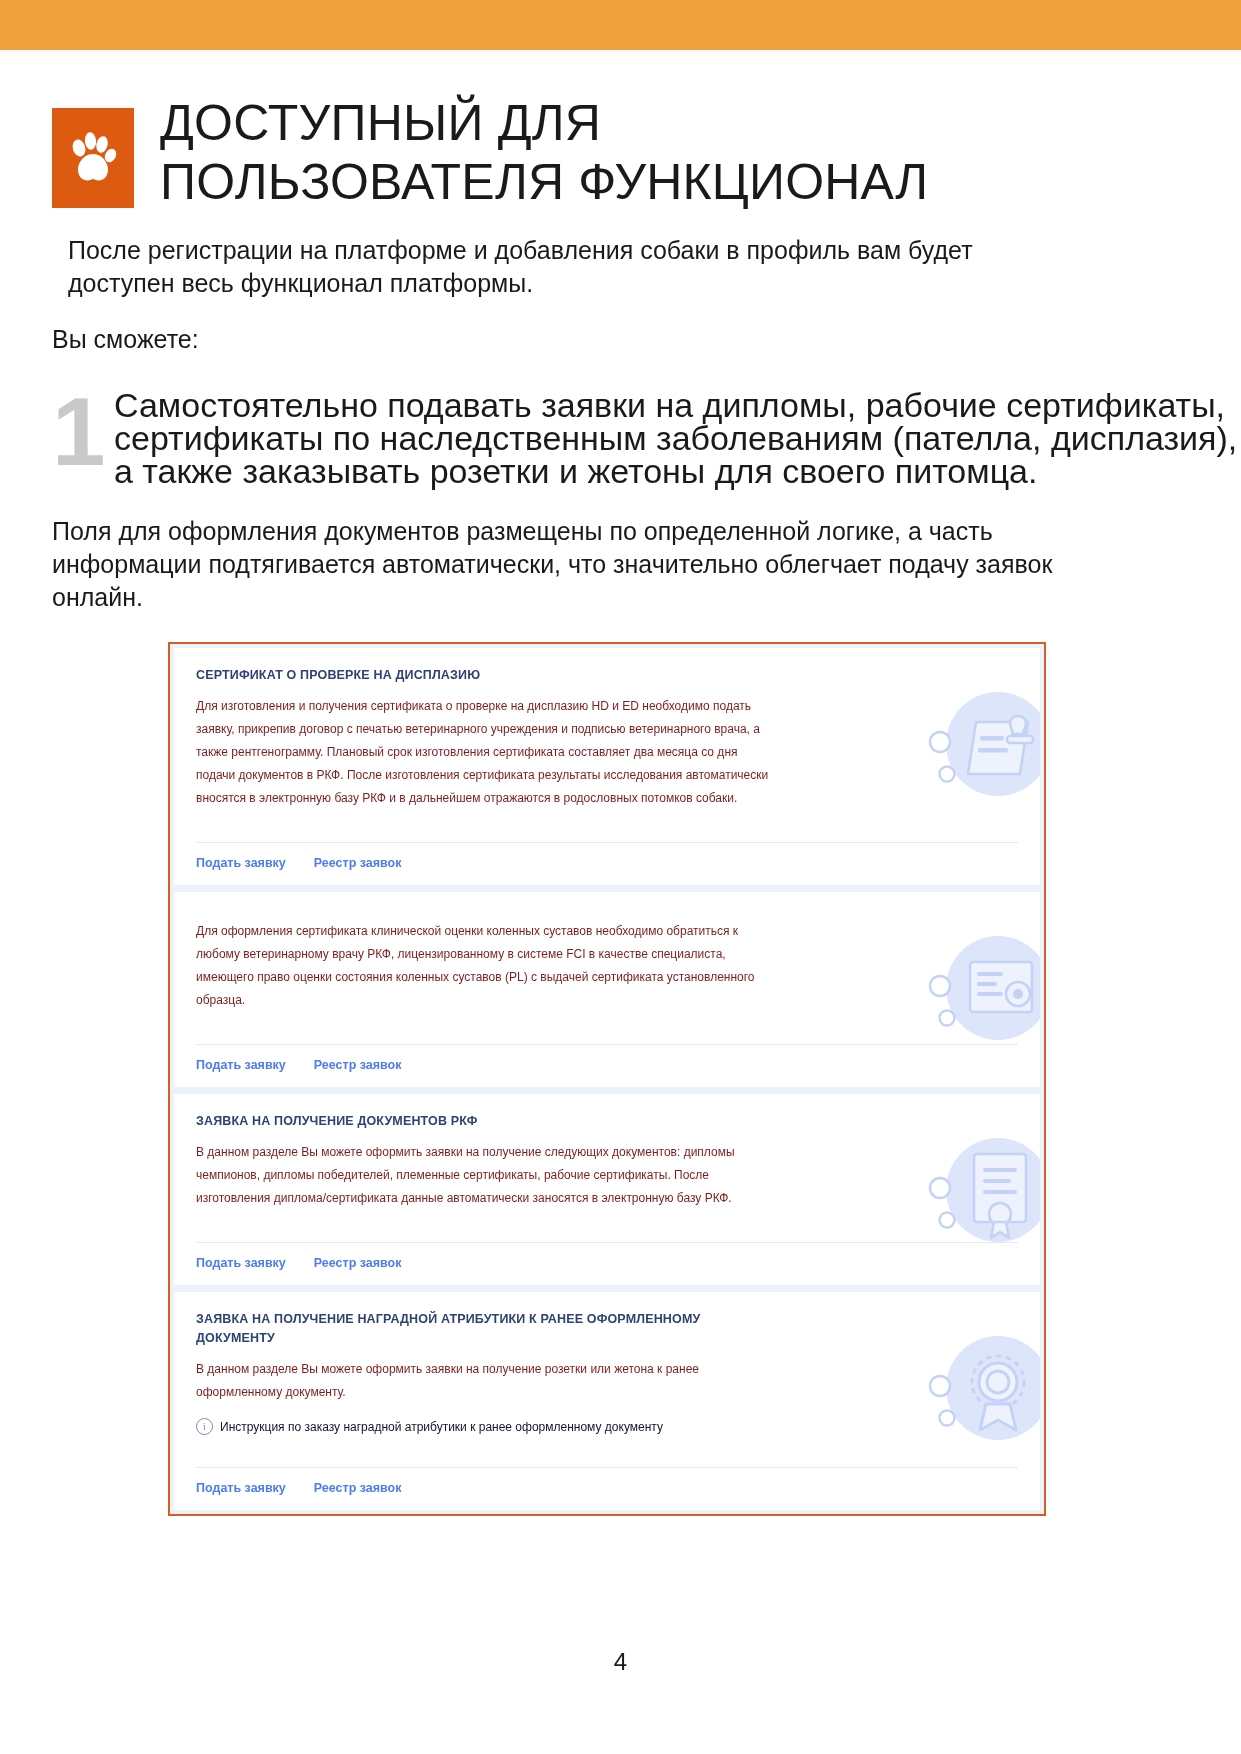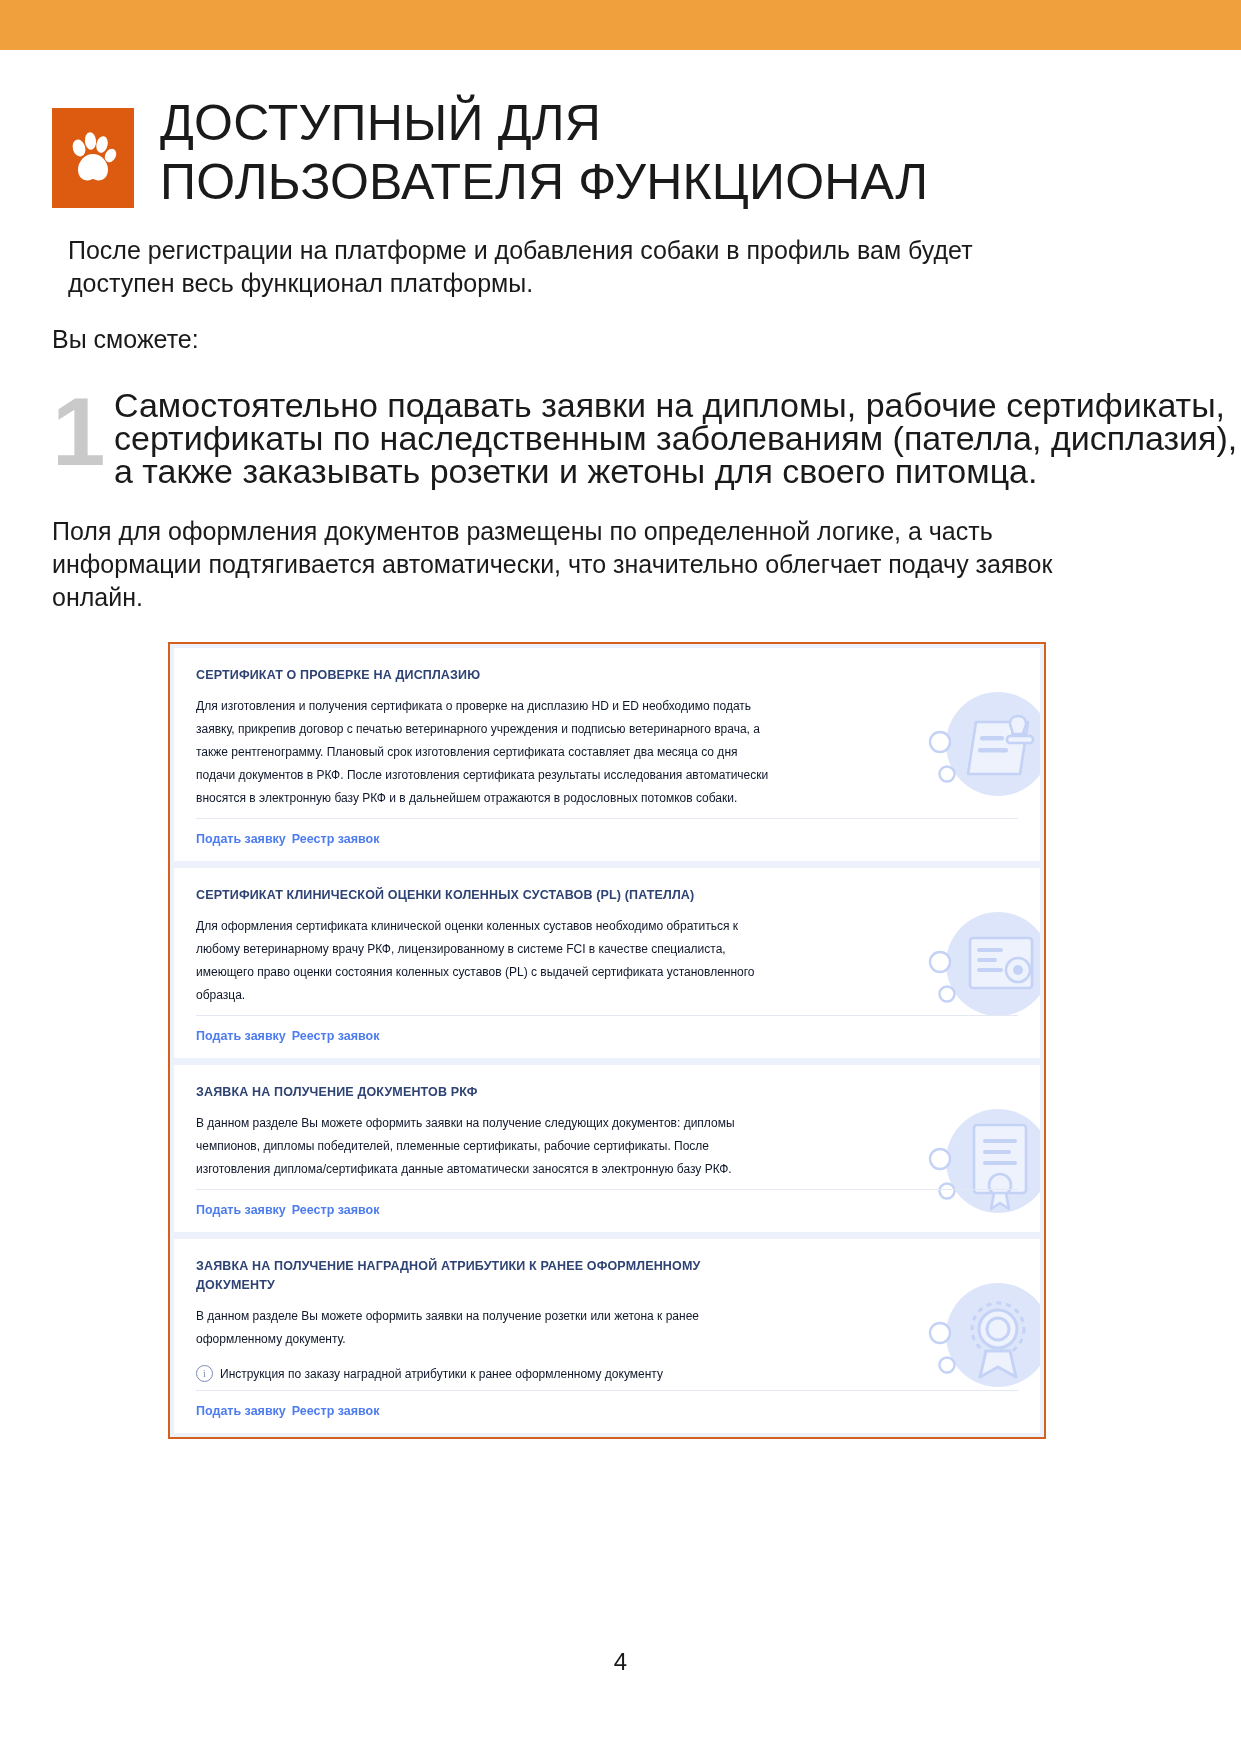--- a/index.html
+++ b/index.html
@@ -127,21 +127,21 @@
     letter-spacing: 0.15px;
     color: #2E4374;
     max-width: 560px;
     position: relative;
     z-index: 2;
   }
   .card-body {
     font-family: "Liberation Sans", sans-serif;
     font-size: 12px;
     line-height: 23px;
-    color: #0f172a;
+    color: #7f1d1d;
     margin-top: 10px;
     max-width: 580px;
     position: relative;
     z-index: 2;
   }
   .card-note {
     display: flex;
     align-items: center;
     gap: 7px;
     margin-top: 14px;
@@ -158,24 +158,24 @@
     font-family: "Liberation Serif", serif;
     flex: 0 0 auto;
   }
   .note-text {
     font-family: Liberation Sans, sans-serif;
     font-size: 12px;
     color: #0f172a;
   }
   .card-links {
     border-top: 1px solid #E4E8F2;
-    margin-top: 8px;
+    margin-top: 32px;
     padding: 13px 0 15px 0;
     display: flex;
-    gap: 6px;
+    gap: 28px;
     position: relative;
     z-index: 2;
   }
   .card-link {
     font-family: "Liberation Sans", sans-serif;
     font-size: 12.5px;
     font-weight: 700;
     color: #4D7CEF;
     cursor: pointer;
   }
@@ -267,21 +267,20 @@
         <circle cx="26" cy="60" r="10" fill="#ffffff" stroke="#C3D2F5" stroke-width="2.4"></circle>
         <circle cx="33" cy="92" r="7.5" fill="#ffffff" stroke="#C3D2F5" stroke-width="2.4"></circle>
         <rect x="56" y="36" width="62" height="50" rx="3" fill="#EDF2FD" stroke="#C3D2F5" stroke-width="2.6"></rect>
         <rect x="63" y="46" width="26" height="4" rx="2" fill="#C3D2F5"></rect>
         <rect x="63" y="56" width="20" height="4" rx="2" fill="#C3D2F5"></rect>
         <rect x="63" y="66" width="26" height="4" rx="2" fill="#C3D2F5"></rect>
         <circle cx="104" cy="68" r="12" fill="#EDF2FD" stroke="#C3D2F5" stroke-width="2.6"></circle>
         <circle cx="104" cy="68" r="5" fill="#C3D2F5"></circle>
       </svg>
     </div>
-    <div class="card-head">СЕРТИФИКАТ КЛИНИЧЕСКОЙ ОЦЕНКИ КОЛЕННЫХ СУСТАВОВ (PL) (ПАТЕЛЛА)</div>
     <div class="card-body">Для оформления сертификата клинической оценки коленных суставов необходимо обратиться к любому ветеринарному врачу РКФ, лицензированному в системе FCI в качестве специалиста, имеющего право оценки состояния коленных суставов (PL) с выдачей сертификата установленного образца.</div>
     <div class="card-links">
       <span class="card-link">Подать заявку</span>
       <span class="card-link">Реестр заявок</span>
     </div>
   </div>
 
   <div class="shot-card">
     <div class="illus">
       <svg width="132" height="132" viewBox="0 0 132 132" aria-hidden="true">

